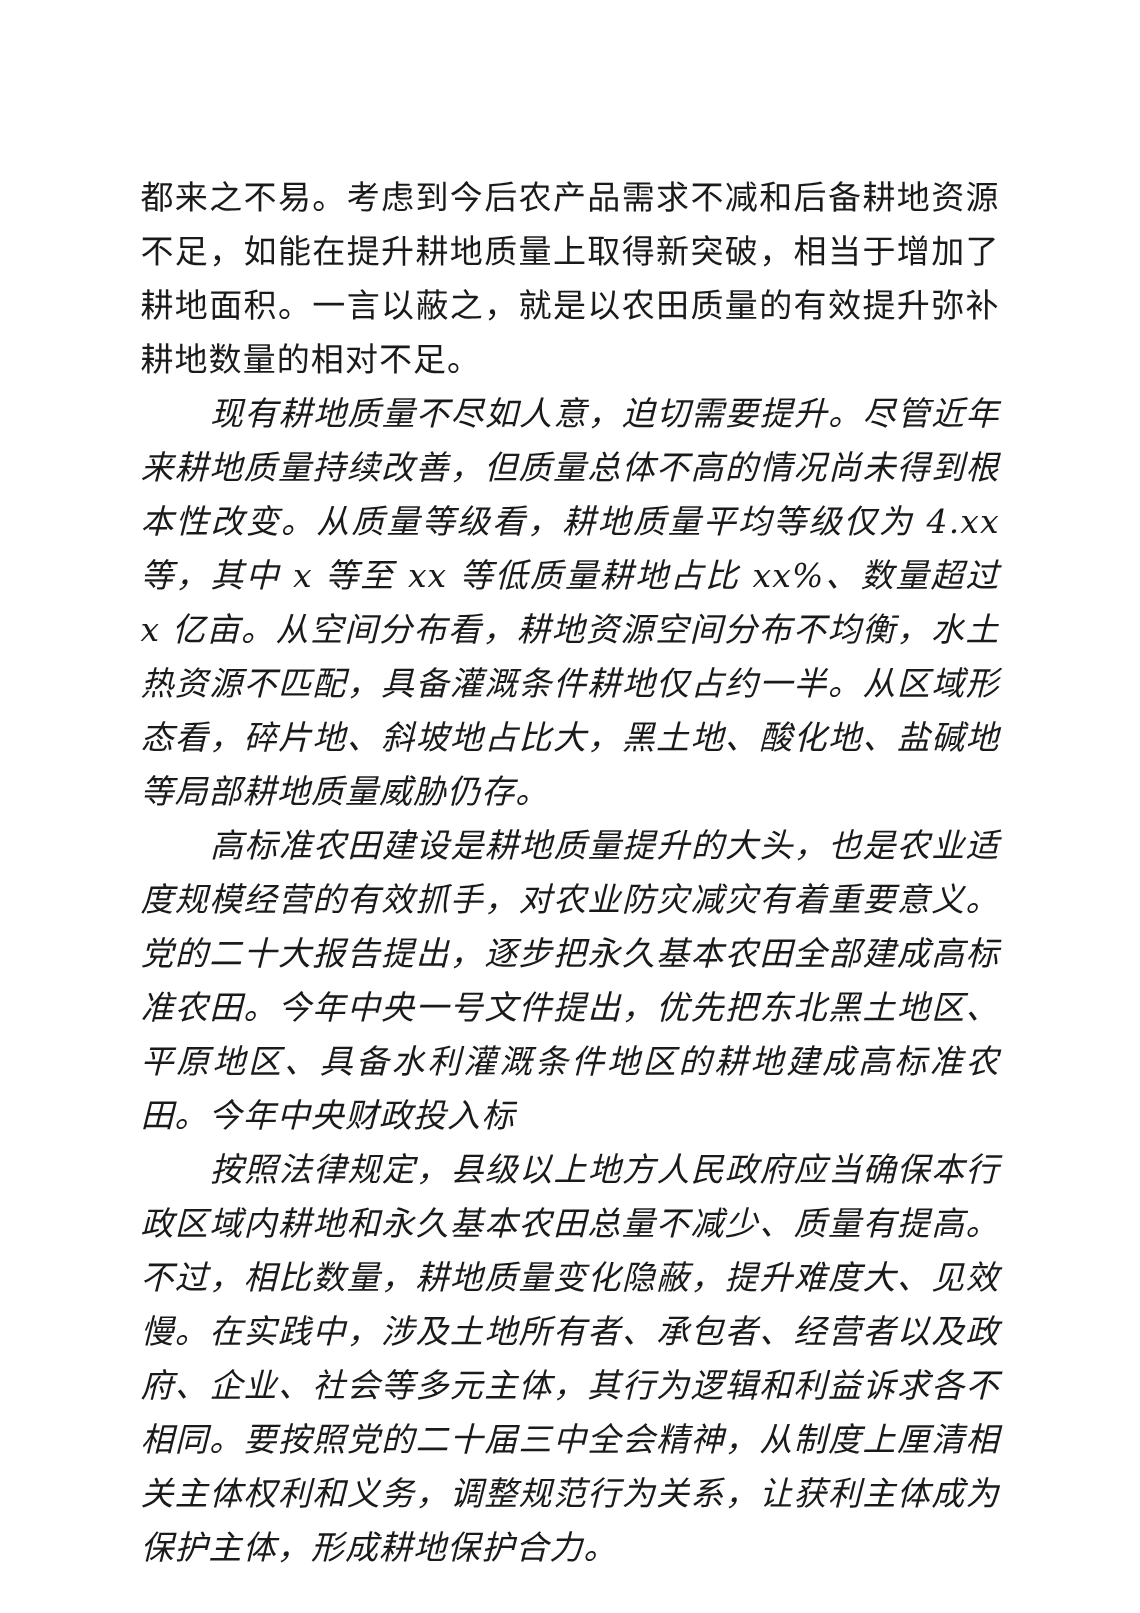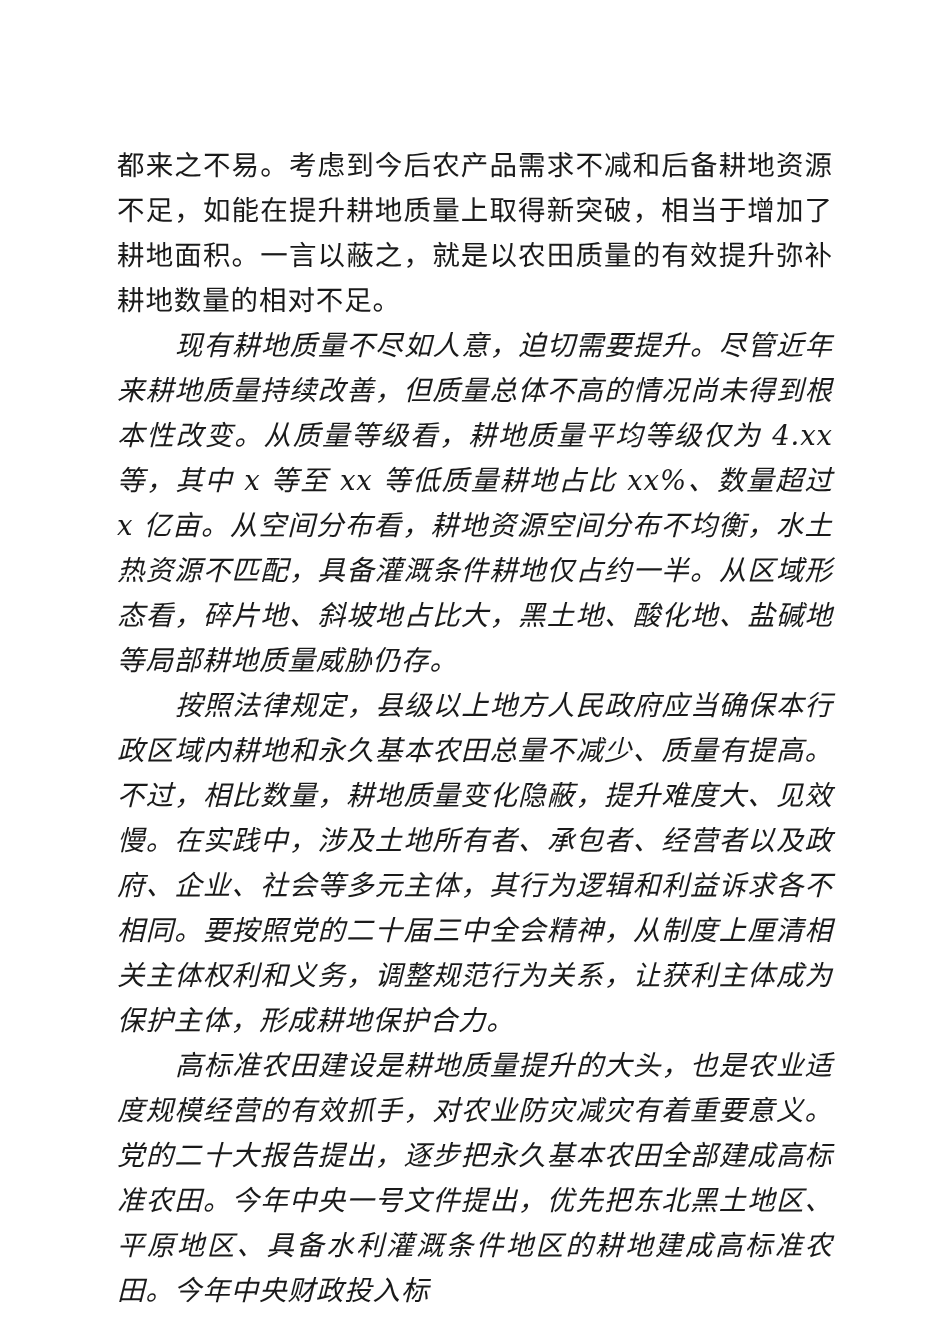--- a/index.html
+++ b/index.html
@@ -45,16 +45,16 @@
     font-style: italic;
   }
 </style>
 </head>
 <body>
 
 <div class="page">
   <div class="doc-body">
     <p class="para">都来之不易。考虑到今后农产品需求不减和后备耕地资源不足，如能在提升耕地质量上取得新突破，相当于增加了耕地面积。一言以蔽之，就是以农田质量的有效提升弥补耕地数量的相对不足。</p>
     <p class="para indent">现有耕地质量不尽如人意，迫切需要提升。尽管近年来耕地质量持续改善，但质量总体不高的情况尚未得到根本性改变。从质量等级看，耕地质量平均等级仅为 4.xx 等，其中 x 等至 xx 等低质量耕地占比 xx%、数量超过 x 亿亩。从空间分布看，耕地资源空间分布不均衡，水土热资源不匹配，具备灌溉条件耕地仅占约一半。从区域形态看，碎片地、斜坡地占比大，黑土地、酸化地、盐碱地等局部耕地质量威胁仍存。</p>
+    <p class="para indent">高标准农田建设是耕地质量提升的大头，也是农业适度规模经营的有效抓手，对农业防灾减灾有着重要意义。党的二十大报告提出，逐步把永久基本农田全部建成高标准农田。今年中央一号文件提出，优先把东北黑土地区、平原地区、具备水利灌溉条件地区的耕地建成高标准农田。今年中央财政投入标</p>
     <p class="para indent">按照法律规定，县级以上地方人民政府应当确保本行政区域内耕地和永久基本农田总量不减少、质量有提高。不过，相比数量，耕地质量变化隐蔽，提升难度大、见效慢。在实践中，涉及土地所有者、承包者、经营者以及政府、企业、社会等多元主体，其行为逻辑和利益诉求各不相同。要按照党的二十届三中全会精神，从制度上厘清相关主体权利和义务，调整规范行为关系，让获利主体成为保护主体，形成耕地保护合力。</p>
-    <p class="para indent">高标准农田建设是耕地质量提升的大头，也是农业适度规模经营的有效抓手，对农业防灾减灾有着重要意义。党的二十大报告提出，逐步把永久基本农田全部建成高标准农田。今年中央一号文件提出，优先把东北黑土地区、平原地区、具备水利灌溉条件地区的耕地建成高标准农田。今年中央财政投入标</p>
   </div>
 </div>
 
 </body></html>

